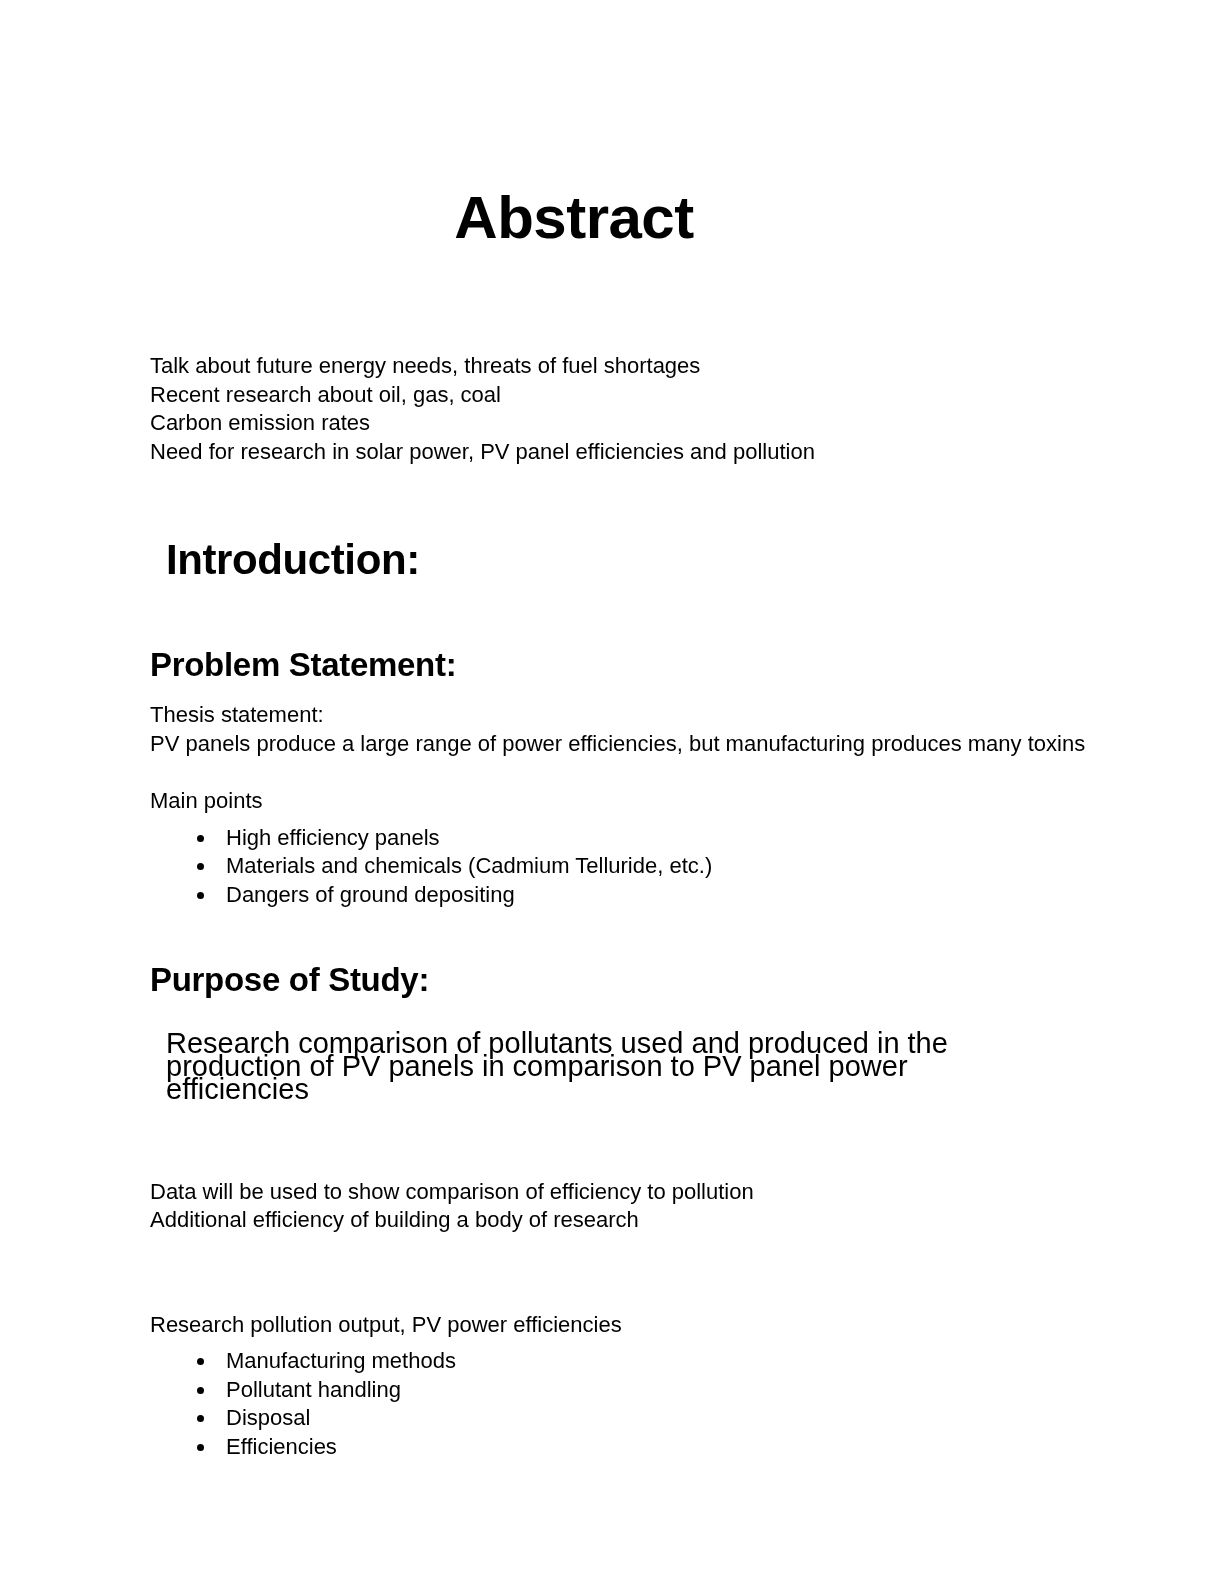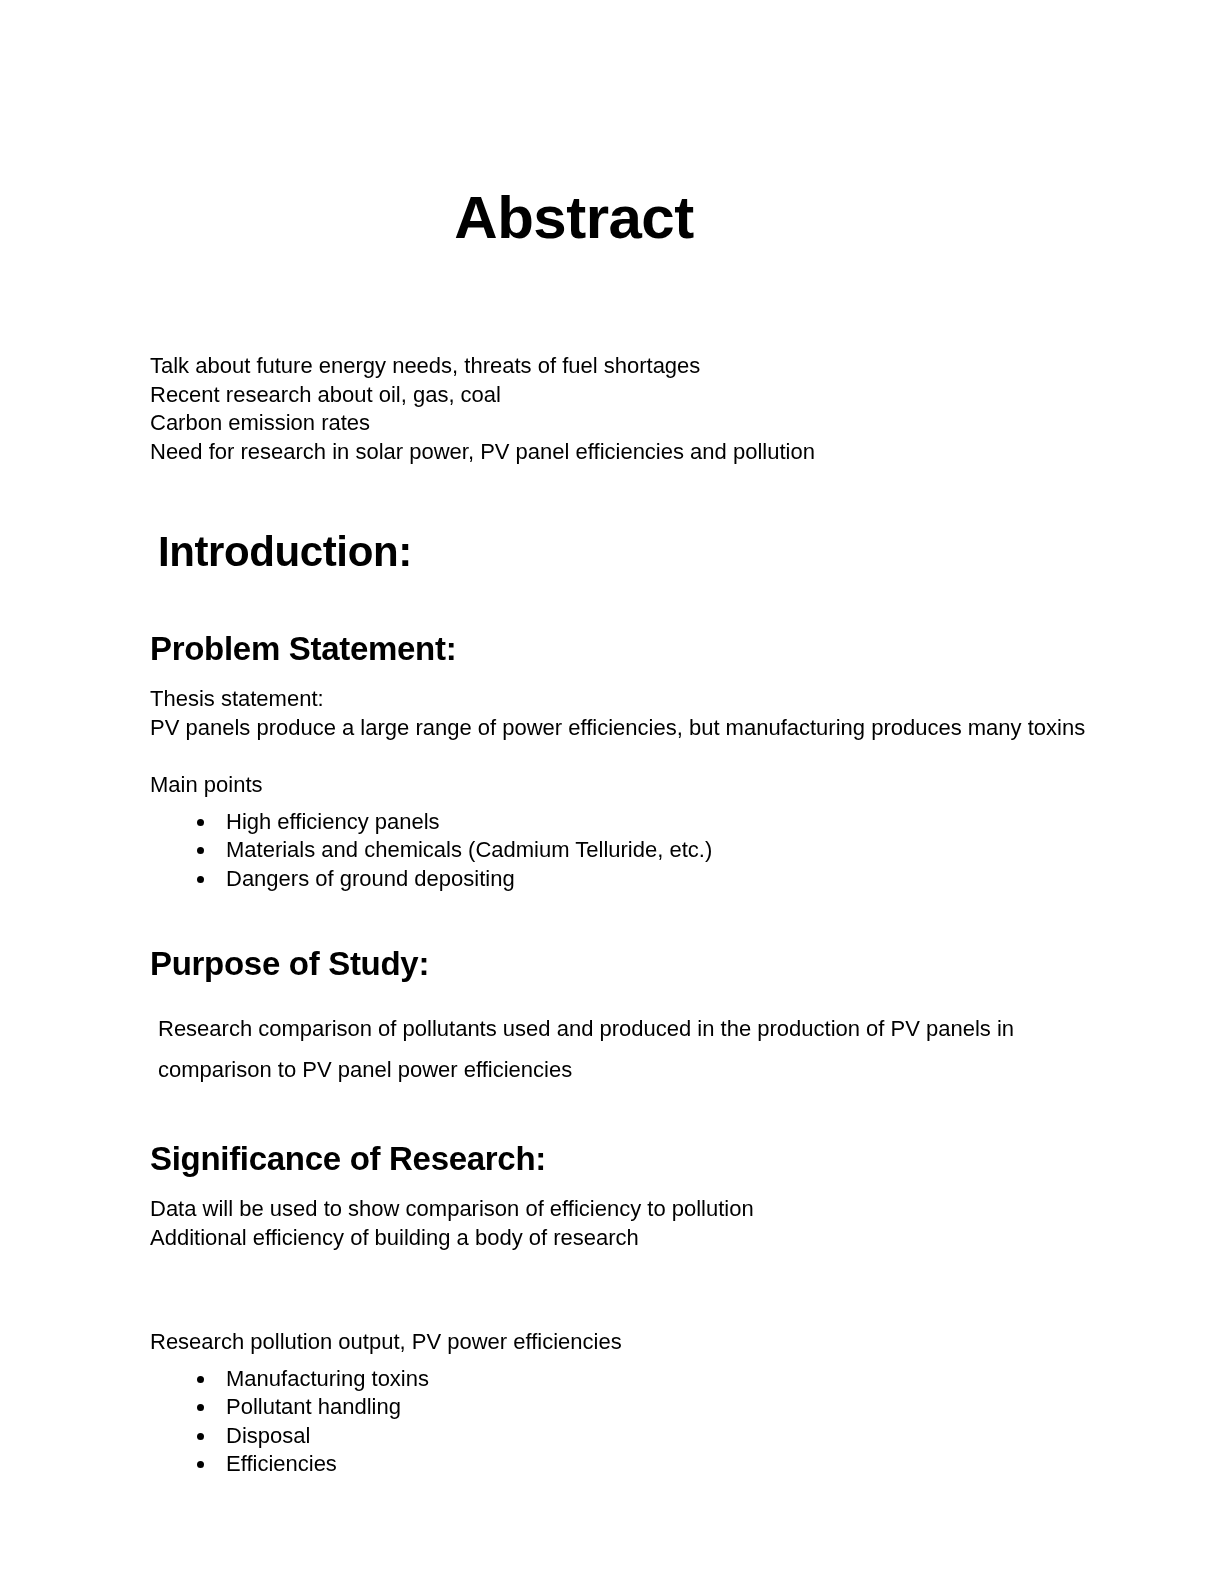--- a/index.html
+++ b/index.html
@@ -40,21 +40,21 @@
     width: 920px;
     margin-left: -36px;
   }
 
   
   .h2 {
     font-size: 42px;
     font-weight: bold;
     line-height: 1.1;
     letter-spacing: -0.4px;
-    margin: 8px;
+    margin: 16px;
   }
 
   .h3 {
     font-size: 33px;
     font-weight: bold;
     line-height: 1.1;
     letter-spacing: -0.3px;
     margin: 0;
   }
 
@@ -67,23 +67,23 @@
   }
 
   .body-line {
     display: block;
     font-size: 22px;
     line-height: 28.5px;
     white-space: nowrap;
   }
 
   .body-para {
-    font-size: 22px;
-    line-height: 41px;
-    margin: 8px;
+    font-size: 29px;
+    line-height: 23px;
+    margin: 16px;
     max-width: 880px;
   }
 
   
   ul.bullets {
     list-style: none;
     margin: 8px;
     padding: 0;
   }
 
@@ -174,42 +174,41 @@
     <div class="sp-mp-to-purpose"></div>
 
     <h3 class="h3">Purpose of Study:</h3>
 
     <div class="sp-purpose-body"></div>
 
     <p class="body-para">Research comparison of pollutants used and produced in the production of PV panels in comparison to PV panel power efficiencies</p>
 
     <div class="sp-purpose-to-sig"></div>
 
-    <h3 class="h3">Significance of Research:</h3>
 
     <div class="sp-sig-body"></div>
 
     <div class="body-block">
       <span class="body-line">Data will be used to show comparison of efficiency to pollution</span>
       <span class="body-line">Additional efficiency of building a body of research</span>
     </div>
 
     <div class="sp-sig-to-method"></div>
 
 
     <div class="sp-method-body"></div>
 
     <div class="body-block">
       <span class="body-line">Research pollution output, PV power efficiencies</span>
     </div>
 
     <ul class="bullets">
       <li>
         <span class="dot"></span>
-        <span>Manufacturing toxins</span>
+        <span>Manufacturing methods</span>
       </li>
       <li>
         <span class="dot"></span>
         <span>Pollutant handling</span>
       </li>
       <li>
         <span class="dot"></span>
         <span>Disposal</span>
       </li>
       <li>

